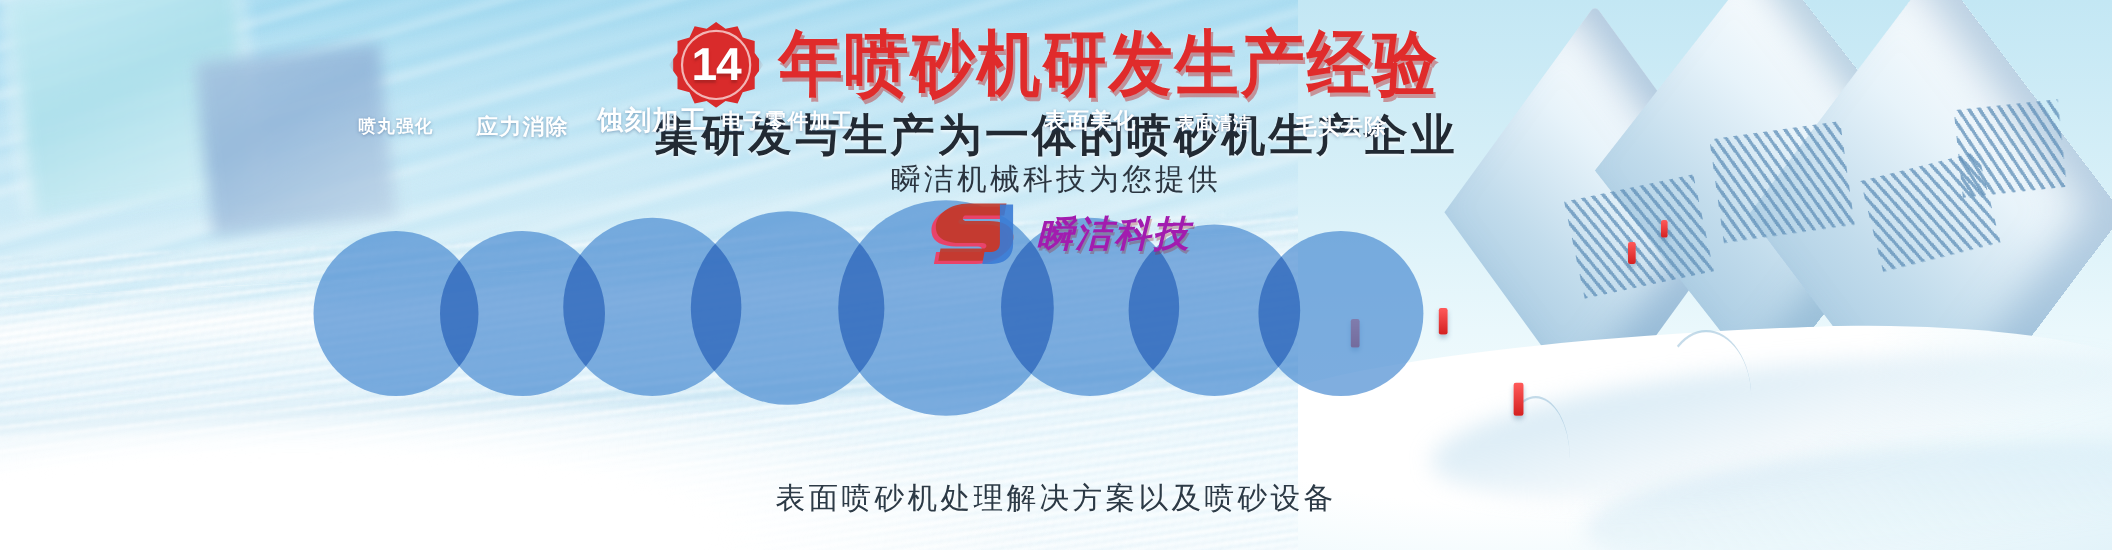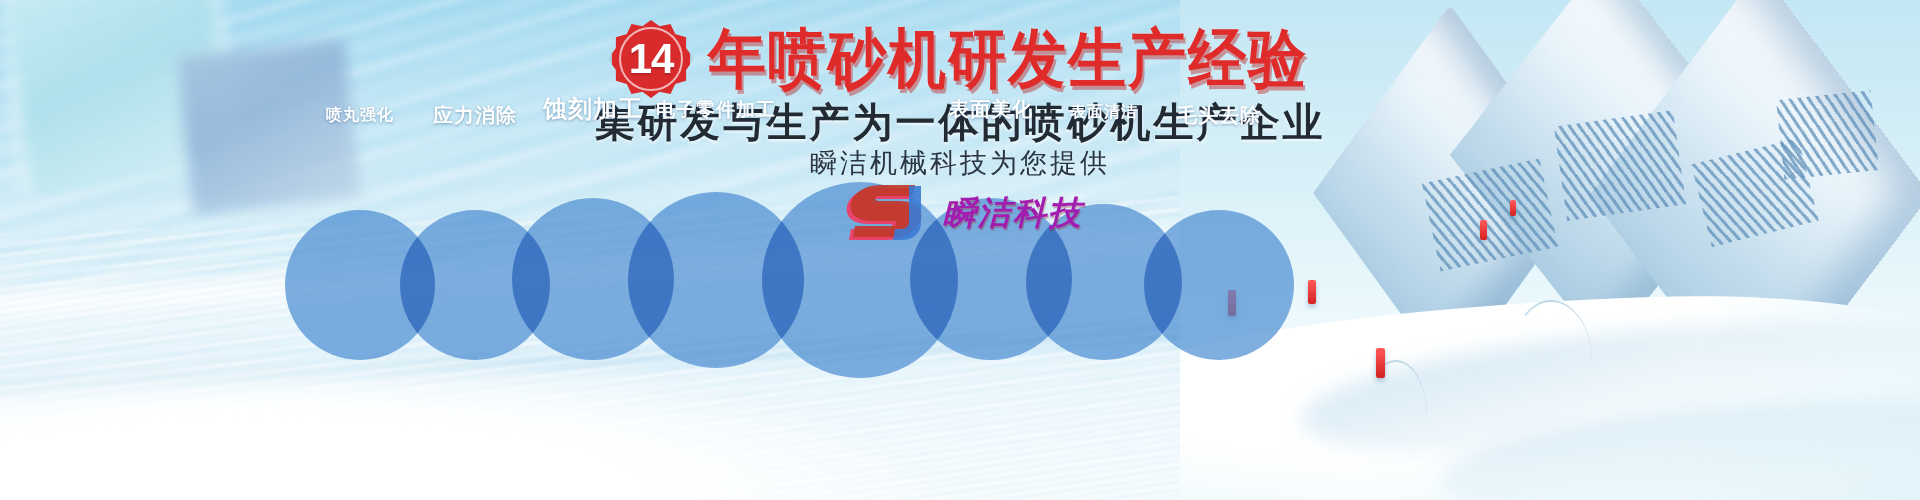--- a/index.html
+++ b/index.html
@@ -280,14 +280,15 @@
       <svg width="92" height="62" viewBox="0 0 92 62" aria-hidden="true">
         <path d="M74 6 L40 6 C20 6 8 18 10 30 C11 38 20 42 32 42 L52 42 C56 42 57 45 54 47 L14 47 L12 58 L50 58 C70 58 82 46 80 34 C79 26 70 22 58 22 L38 22 C34 22 33 19 36 17 L72 17 Z" fill="#e8436a"></path>
         <path d="M78 3 L44 3 C24 3 12 15 14 27 C15 35 24 39 36 39 L56 39 C60 39 61 42 58 44 L18 44 L16 55 L54 55 C74 55 86 43 84 31 C83 23 74 19 62 19 L42 19 C38 19 37 16 40 14 L76 14 Z" fill="#c0392b" opacity="0.92"></path>
         <path d="M84 4 L84 40 C84 52 76 58 64 58 L56 58 L58 47 L64 47 C69 47 72 44 72 39 L72 4 Z" fill="#3a7bd5" opacity="0.9"></path>
         <circle cx="78" cy="-2" r="0" fill="#3a7bd5"></circle>
       </svg>
     </div>
     <div class="logo-text">瞬洁科技</div>
   </div>
 
+  <div class="footer">表面喷砂机处理解决方案以及喷砂设备</div>
 
 </div>
 
 </body></html>

